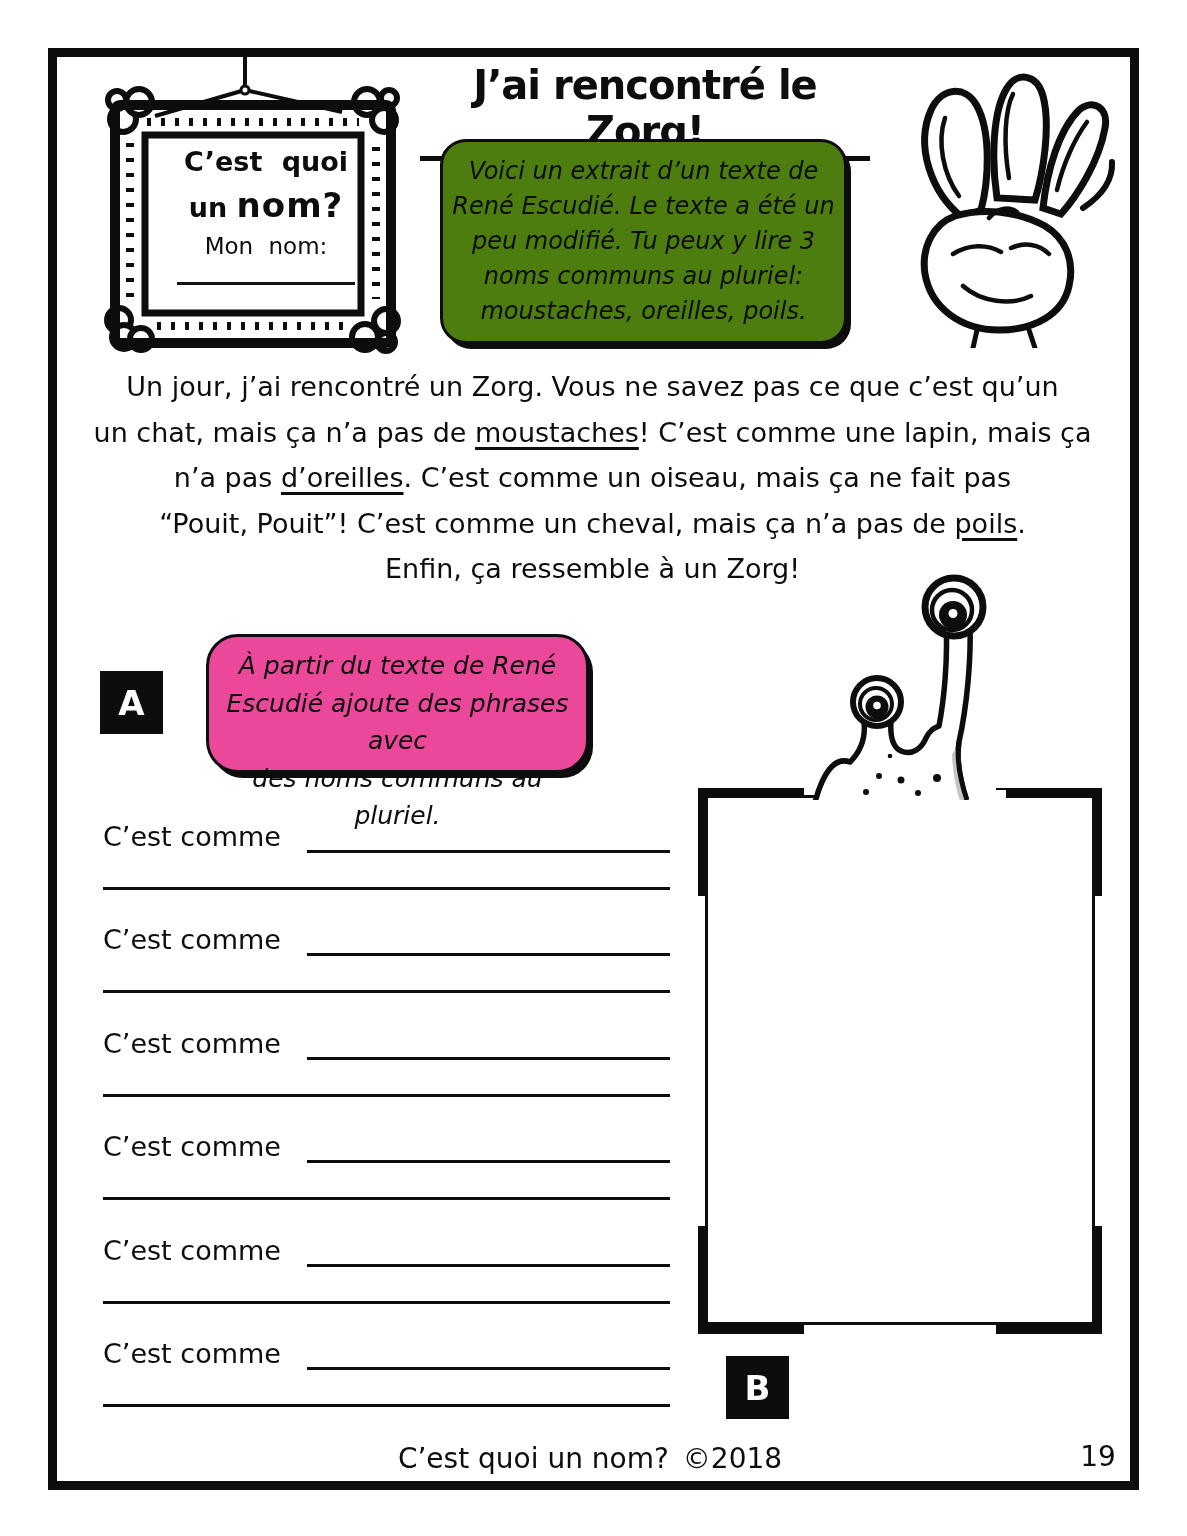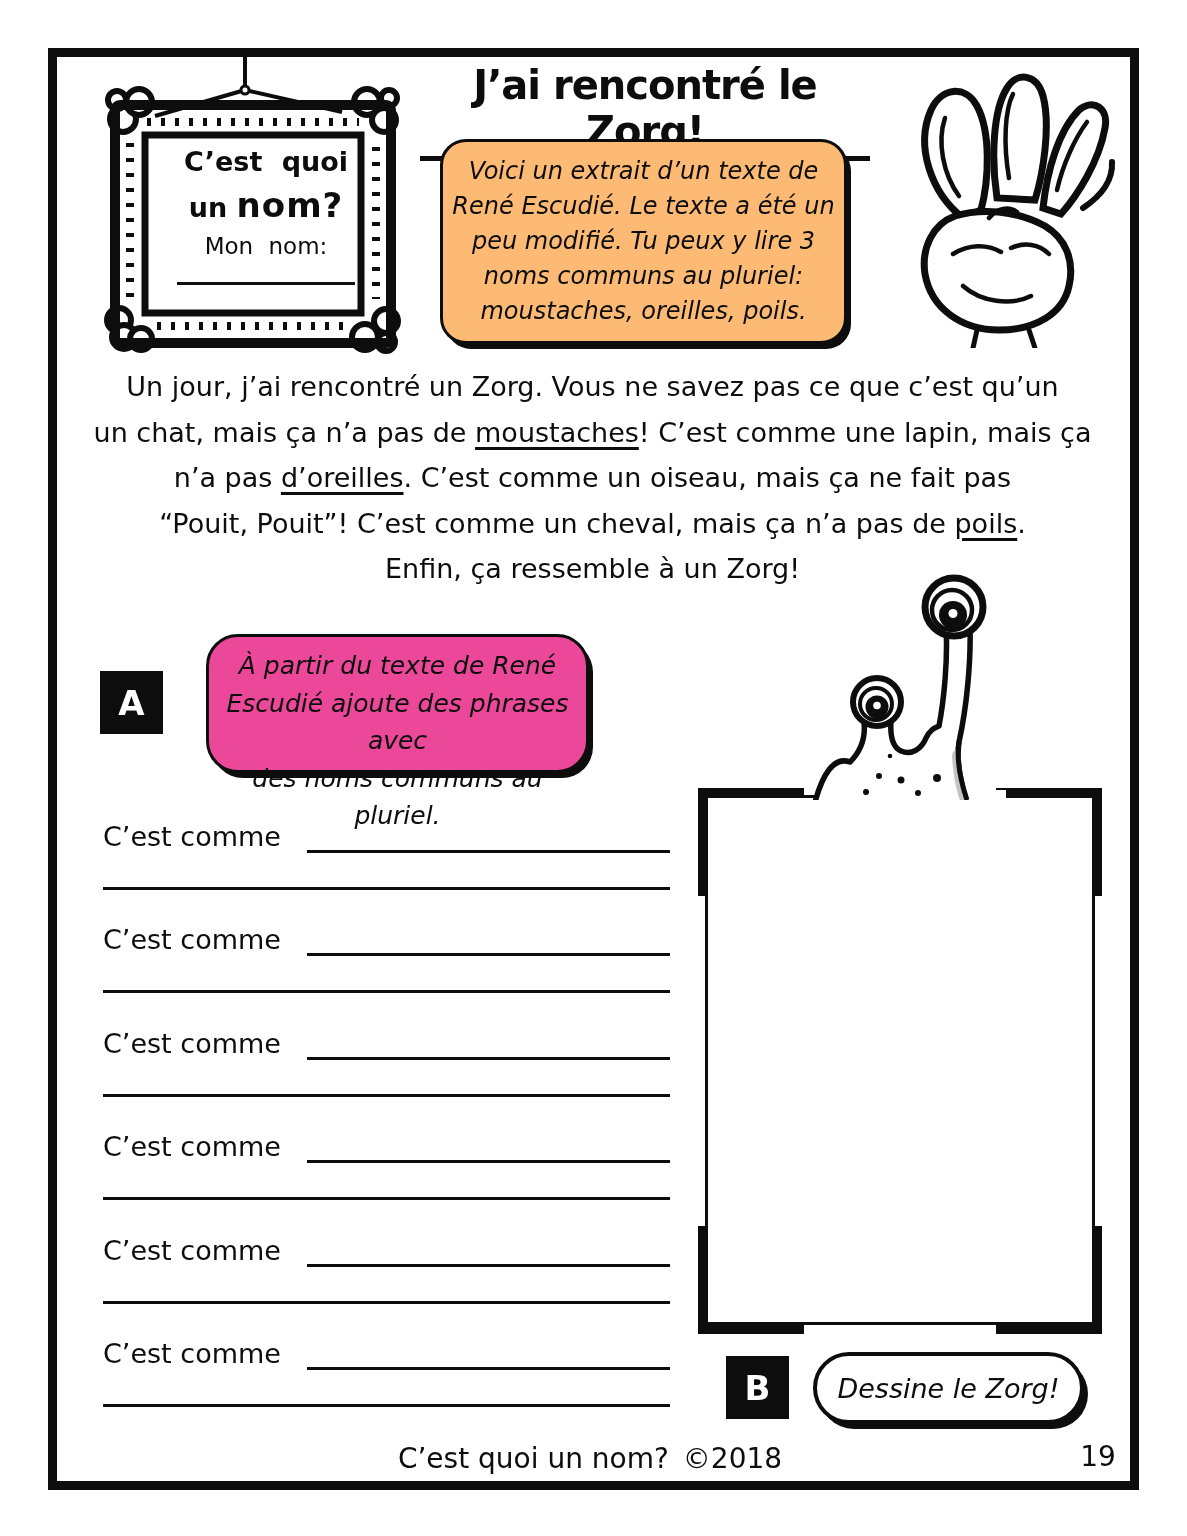--- a/index.html
+++ b/index.html
@@ -23,21 +23,21 @@
   .frame-line3 { font-size:23px; margin-top:8px; word-spacing:8px; }
   .frame-underline { width:178px; border-bottom:3px solid #111; height:26px; }
 
   
   .title { position:absolute; left:420px; top:62px; width:450px; text-align:center; }
   .title span { display:inline-block; font-size:40px; font-weight:bold; letter-spacing:-1px;
                 border-bottom:5px solid #0d0d0d; padding-bottom:2px; }
 
   
   .info-box { position:absolute; left:440px; top:139px; width:407px; height:205px;
-              border:3px solid #0d0d0d; border-radius:26px; background:#fdba74;
+              border:3px solid #0d0d0d; border-radius:26px; background:#4d7c0f;
               box-shadow:5px 6px 0 -1px #0d0d0d;
               font-style:italic; font-size:24px; line-height:35px; text-align:center;
               white-space:pre-line; padding-top:12px; }
 
   
   .claw-svg { position:absolute; left:893px; top:58px; width:225px; height:290px; }
 
   
   .story { position:absolute; left:90px; top:364px; width:1005px; text-align:center;
            font-size:27px; line-height:45.5px; }
@@ -245,21 +245,18 @@
       <circle cx="79" cy="216" r="3"></circle>
         <circle cx="101" cy="220" r="3.5"></circle>
       <circle cx="137" cy="218" r="4"></circle>
         <circle cx="66" cy="232" r="3"></circle>
       <circle cx="90" cy="196" r="2.3"></circle>
         <circle cx="118" cy="233" r="3"></circle>
     </g>
   </svg>
 
   <div class="badge badge-b">B</div>
-  <div class="pill-b">
-    <span>Dessine le Zorg!</span>
-  </div>
 
   <div class="footer">
     <span>C’est quoi un nom?</span><span class="sep"></span><span>©2018</span>
   </div>
   <div class="page-num">19</div>
 </div>
 
 </body></html>

